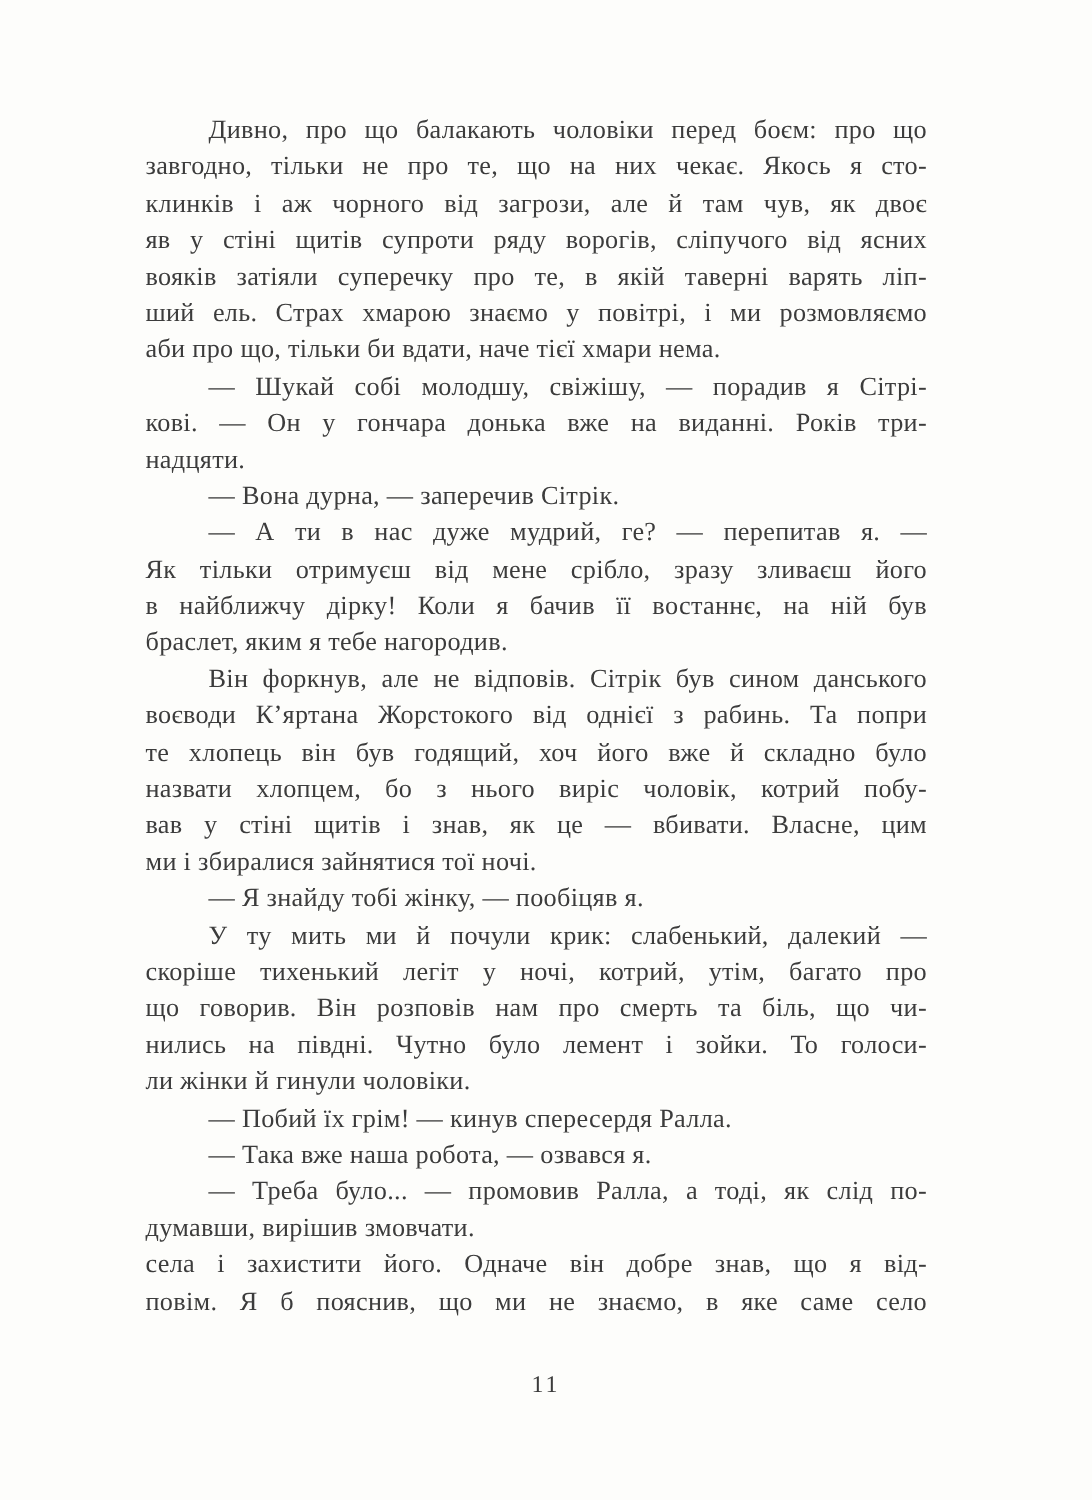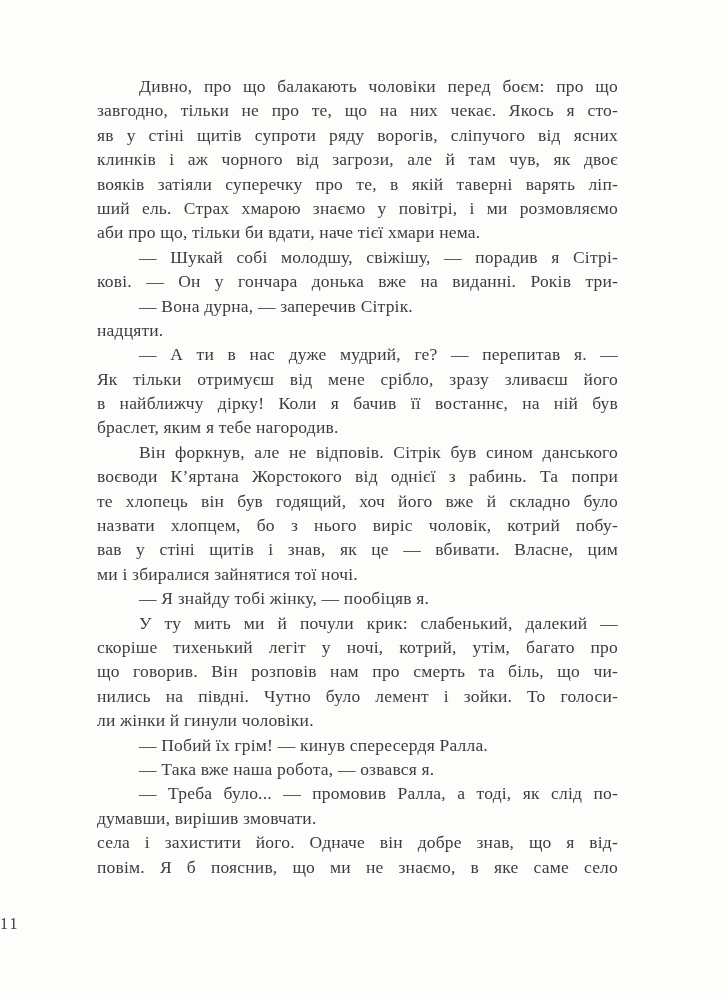--- a/index.html
+++ b/index.html
@@ -44,42 +44,42 @@
   }
   .line.endline{
     text-align:right;
     text-align-last:left;
   }
   .page-number{
     position:absolute;
     top:915px;
     left:0;
     width:728px;
-    text-align:left;
+    text-align:center;
     font-size:16px;
     letter-spacing:2px;
     color:var(--text-color);
   }
 </style>
 </head>
 <body>
 
 <div class="page">
   <div class="text-block">
       <div class="line indent">Дивно, про що балакають чоловіки перед боєм: про що</div>
       <div class="line">завгодно, тільки не про те, що на них чекає. Якось я сто-</div>
+      <div class="line">клинків і аж чорного від загрози, але й там чув, як двоє</div>
       <div class="line">яв у стіні щитів супроти ряду ворогів, сліпучого від ясних</div>
-      <div class="line">клинків і аж чорного від загрози, але й там чув, як двоє</div>
       <div class="line">вояків затіяли суперечку про те, в якій таверні варять ліп-</div>
       <div class="line">ший ель. Страх хмарою знаємо у повітрі, і ми розмовляємо</div>
       <div class="line endline">аби про що, тільки би вдати, наче тієї хмари нема.</div>
       <div class="line indent">— Шукай собі молодшу, свіжішу, — порадив я Сітрі-</div>
       <div class="line">кові. — Он у гончара донька вже на виданні. Років три-</div>
+      <div class="line endline">надцяти.</div>
       <div class="line indent endline">— Вона дурна, — заперечив Сітрік.</div>
-      <div class="line endline">надцяти.</div>
       <div class="line indent">— А ти в нас дуже мудрий, ге? — перепитав я. —</div>
       <div class="line">Як тільки отримуєш від мене срібло, зразу зливаєш його</div>
       <div class="line">в найближчу дірку! Коли я бачив її востаннє, на ній був</div>
       <div class="line endline">браслет, яким я тебе нагородив.</div>
       <div class="line indent">Він форкнув, але не відповів. Сітрік був сином данського</div>
       <div class="line">воєводи К’яртана Жорстокого від однієї з рабинь. Та попри</div>
       <div class="line">те хлопець він був годящий, хоч його вже й складно було</div>
       <div class="line">назвати хлопцем, бо з нього виріс чоловік, котрий побу-</div>
       <div class="line">вав у стіні щитів і знав, як це — вбивати. Власне, цим</div>
       <div class="line endline">ми і збиралися зайнятися тої ночі.</div>

